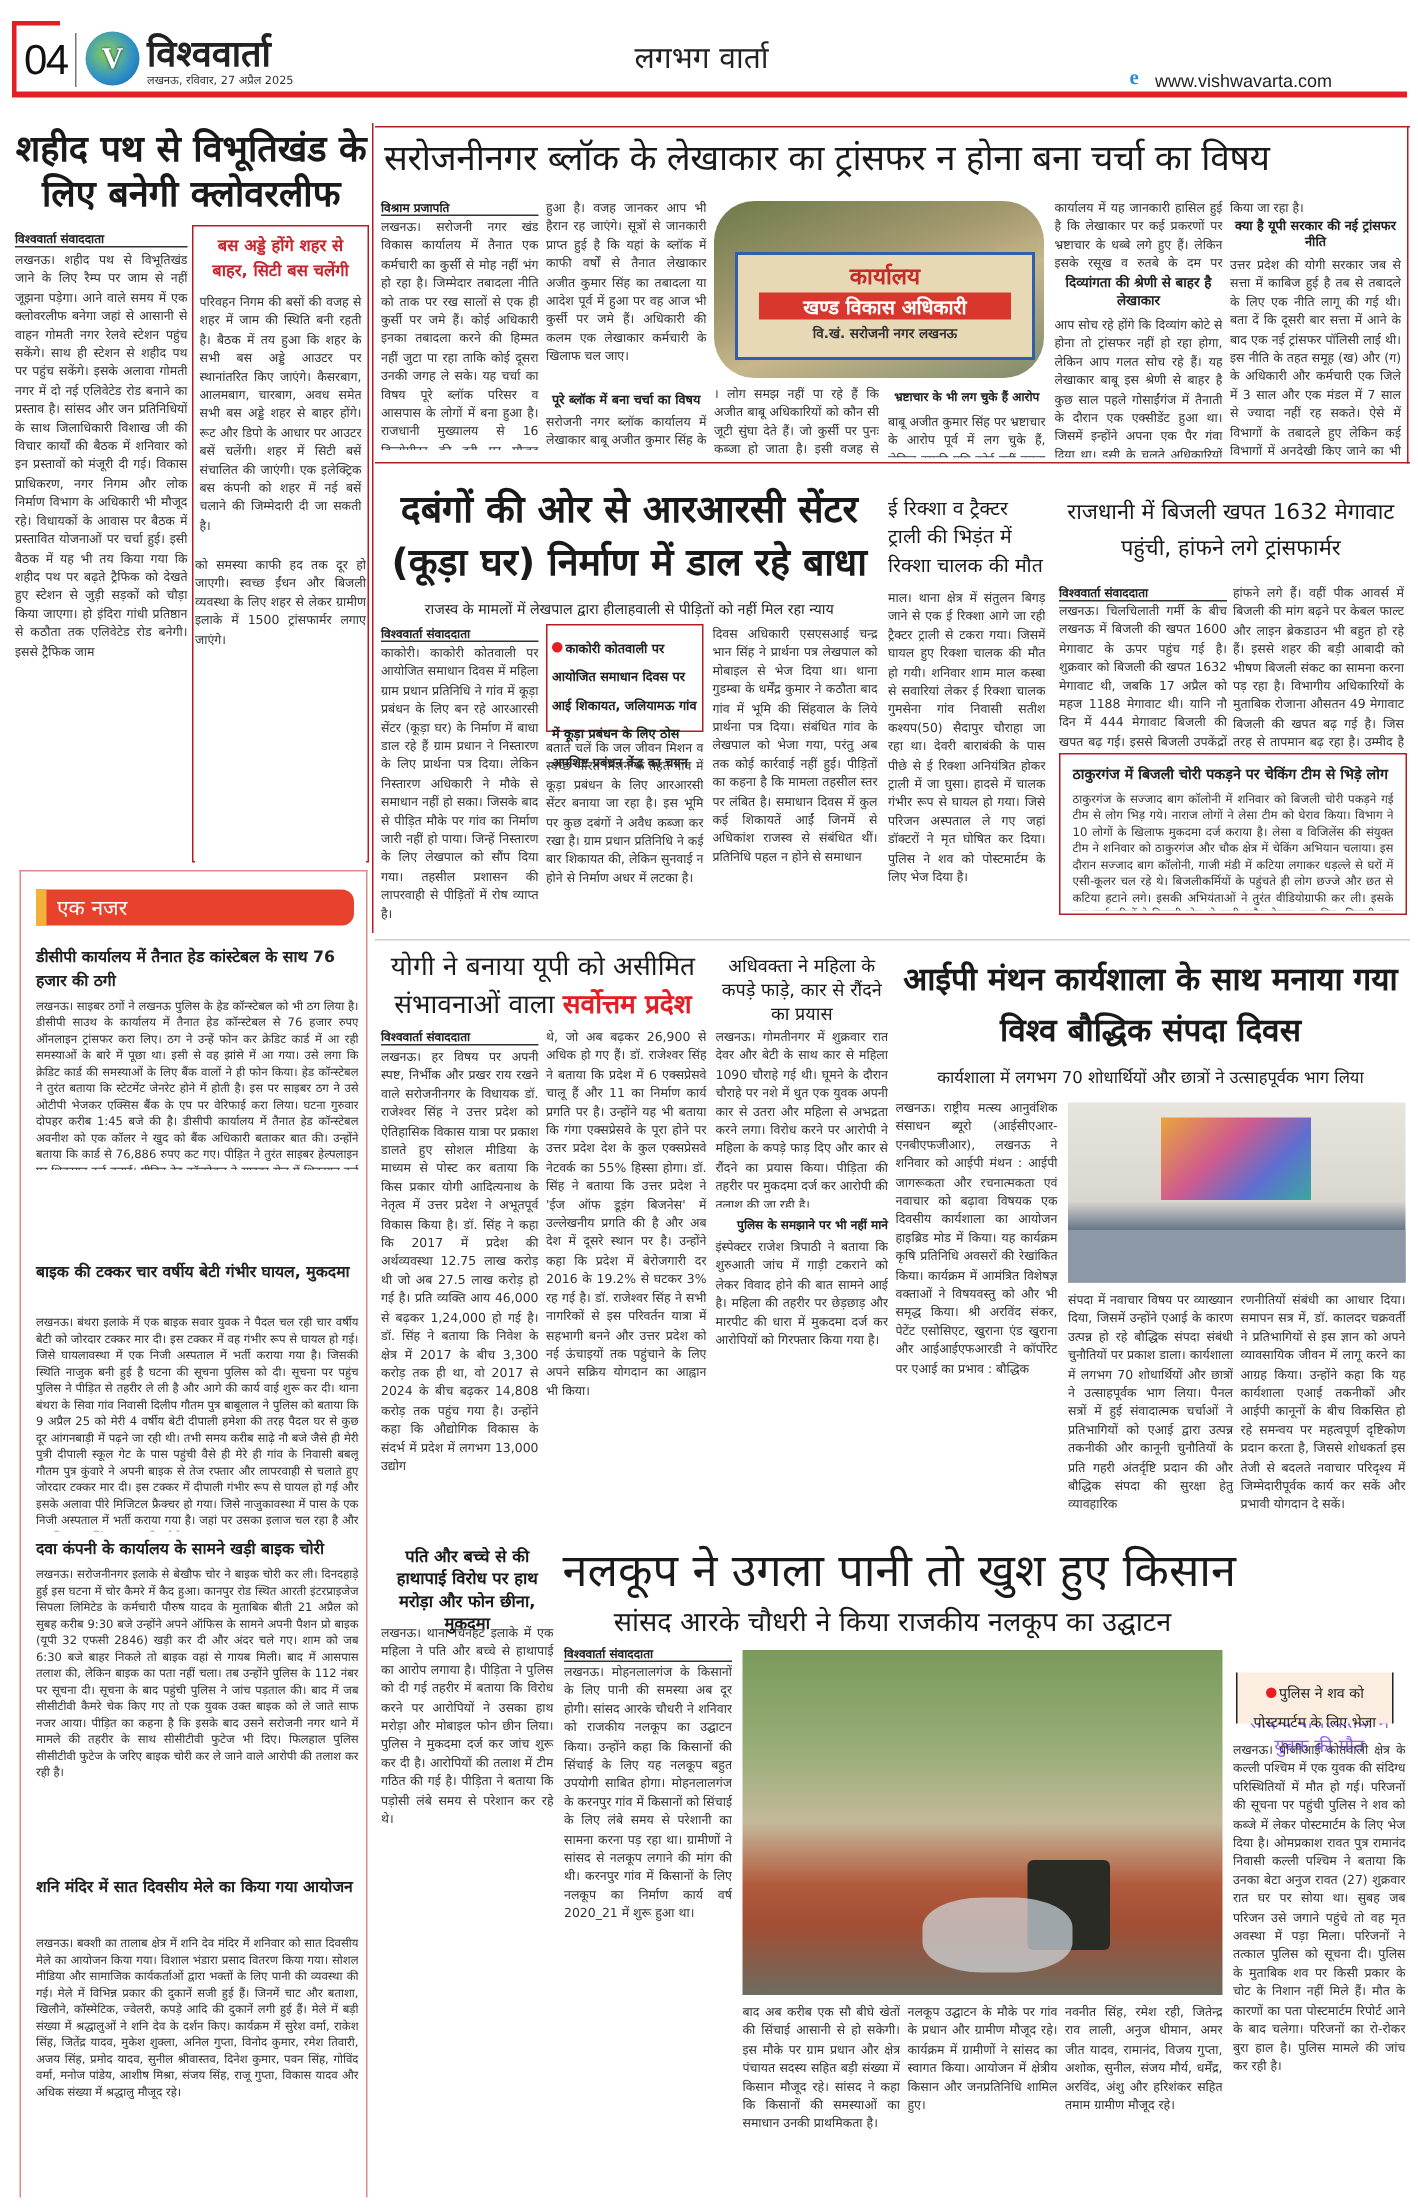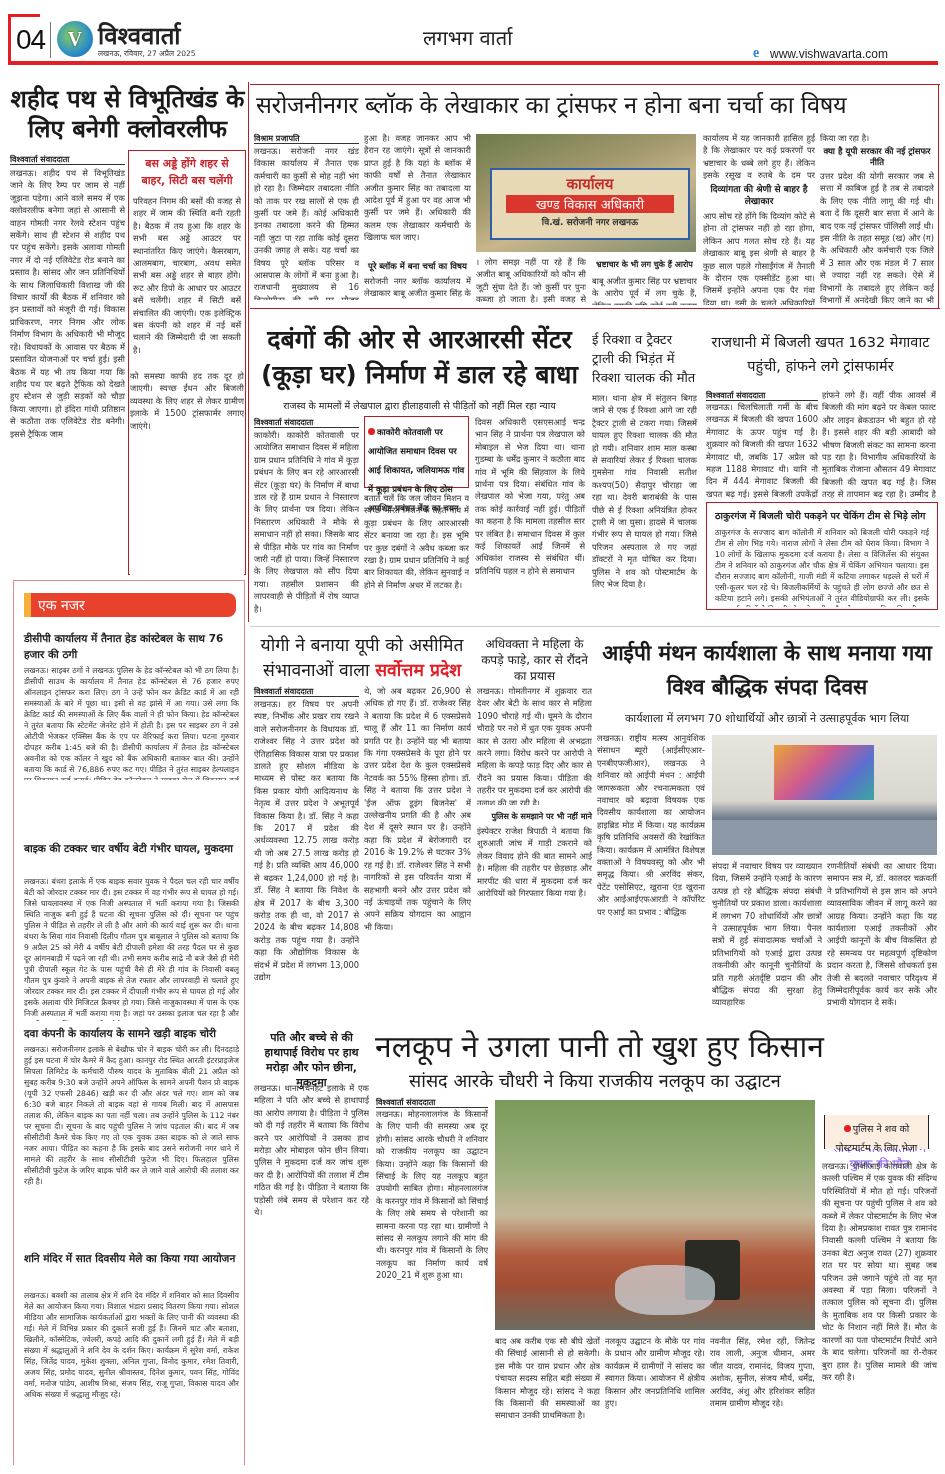--- a/index.html
+++ b/index.html
@@ -40,24 +40,24 @@
 <div class="abs" style="left:248px;top:82px;width:1px;height:540px;background:#b31d24"></div>
 
 <div class="abs" style="left:250px;top:84px;width:690px;height:1px;background:#b31d24"></div>
 <div class="abs" style="left:938px;top:84px;width:1px;height:225px;background:#b31d24"></div>
 <div class="abs" style="left:256px;top:88px;width:680px;font-size:23.5px;color:#1a1a1a;white-space:nowrap;letter-spacing:-0.3px">सरोजनीनगर ब्लॉक के लेखाकार का ट्रांसफर न होना बना चर्चा का विषय</div>
 <div class="abs" style="left:254px;top:132px;width:105px;font-size:8px;font-weight:bold;border-bottom:1px solid #333">विश्राम प्रजापति</div>
 <div class="abs body-text" style="left:254px;top:145px;width:105px;height:155px">लखनऊ। सरोजनी नगर खंड विकास कार्यालय में तैनात एक कर्मचारी का कुर्सी से मोह नहीं भंग हो रहा है। जिम्मेदार तबादला नीति को ताक पर रख सालों से एक ही कुर्सी पर जमे हैं। कोई अधिकारी इनका तबादला करने की हिम्मत नहीं जुटा पा रहा ताकि कोई दूसरा उनकी जगह ले सके। यह चर्चा का विषय पूरे ब्लॉक परिसर व आसपास के लोगों में बना हुआ है। राजधानी मुख्यालय से 16 किलोमीटर की दूरी पर मौजूद सरोजनी नगर खंड विकास कार्यालय पिछले काफी समय से चर्चा का विषय बना</div>
 <div class="abs body-text" style="left:364px;top:132px;width:107px;height:124px">हुआ है। वजह जानकर आप भी हैरान रह जाएंगे। सूत्रों से जानकारी प्राप्त हुई है कि यहां के ब्लॉक में काफी वर्षों से तैनात लेखाकार अजीत कुमार सिंह का तबादला या आदेश पूर्व में हुआ पर वह आज भी कुर्सी पर जमे हैं। अधिकारी की कलम एक लेखाकार कर्मचारी के खिलाफ चल जाए।</div>
 <div class="abs" style="left:364px;top:260px;width:107px;font-size:8.5px;font-weight:bold;text-align:center">पूरे ब्लॉक में बना चर्चा का विषय</div>
 <div class="abs body-text" style="left:364px;top:275px;width:107px;height:26px">सरोजनी नगर ब्लॉक कार्यालय में लेखाकार बाबू अजीत कुमार सिंह के जलवे का चारों तरफ चर्चा का विषय बन हुआ है</div>
-<div class="abs photo" style="left:476px;top:134px;width:220px;height:118px;">
+<div class="abs photo" style="left:476px;top:134px;width:220px;height:118px;border-radius:27px;">
   <div class="abs" style="left:14px;top:34px;width:200px;height:72px;background:#e8d9b6;border:2px solid #2e5fa8;text-align:center;padding-top:3px">
     <div style="font-size:15px;color:#c42b2b;font-weight:bold">कार्यालय</div>
-    <div style="font-size:13px;color:#fff;background:#d9362d;font-weight:normal;margin:2px 14px">खण्ड विकास अधिकारी</div>
+    <div style="font-size:13px;color:#fff;background:#d9362d;font-weight:bold;margin:2px 14px">खण्ड विकास अधिकारी</div>
     <div style="font-size:9px;color:#333;font-weight:bold">वि.खं. सरोजनी नगर लखनऊ</div>
   </div>
 </div>
 <div class="abs body-text" style="left:476px;top:256px;width:110px;height:50px">। लोग समझ नहीं पा रहे हैं कि अजीत बाबू अधिकारियों को कौन सी जूटी सुंघा देते हैं। जो कुर्सी पर पुनः कब्जा हो जाता है। इसी वजह से उच्च अधिकारियों के आदेश से भी कोई फर्क नहीं पड़ रहा है।</div>
 <div class="abs" style="left:592px;top:258px;width:105px;font-size:8px;font-weight:bold;text-align:center">भ्रष्टाचार के भी लग चुके हैं आरोप</div>
 <div class="abs body-text" style="left:592px;top:275px;width:105px;height:30px">बाबू अजीत कुमार सिंह पर भ्रष्टाचार के आरोप पूर्व में लग चुके हैं, लेकिन इसकी पुष्टि कोई नहीं करता है। अलग-अलग</div>
 <div class="abs body-text" style="left:703px;top:132px;width:112px;height:50px">कार्यालय में यह जानकारी हासिल हुई है कि लेखाकार पर कई प्रकरणों पर भ्रष्टाचार के धब्बे लगे हुए हैं। लेकिन इसके रसूख व रुतबे के दम पर मजाल है कि कोई बाबू के खिलाफ मुंह खोल दे। तभी तो सालों से राजगद्दी पर राज कर रहा है।</div>
 <div class="abs" style="left:703px;top:183px;width:112px;font-size:9px;font-weight:bold;text-align:center;line-height:12px">दिव्यांगता की श्रेणी से बाहर है लेखाकार</div>
 <div class="abs body-text" style="left:703px;top:210px;width:112px;height:95px">आप सोच रहे होंगे कि दिव्यांग कोटे से होना तो ट्रांसफर नहीं हो रहा होगा, लेकिन आप गलत सोच रहे हैं। यह लेखाकार बाबू इस श्रेणी से बाहर है कुछ साल पहले गोसाईंगंज में तैनाती के दौरान एक एक्सीडेंट हुआ था। जिसमें इन्होंने अपना एक पैर गंवा दिया था। इसी के चलते अधिकारियों को गुमराह</div>
 <div class="abs body-text" style="left:820px;top:132px;width:114px;height:13px">किया जा रहा है।</div>

